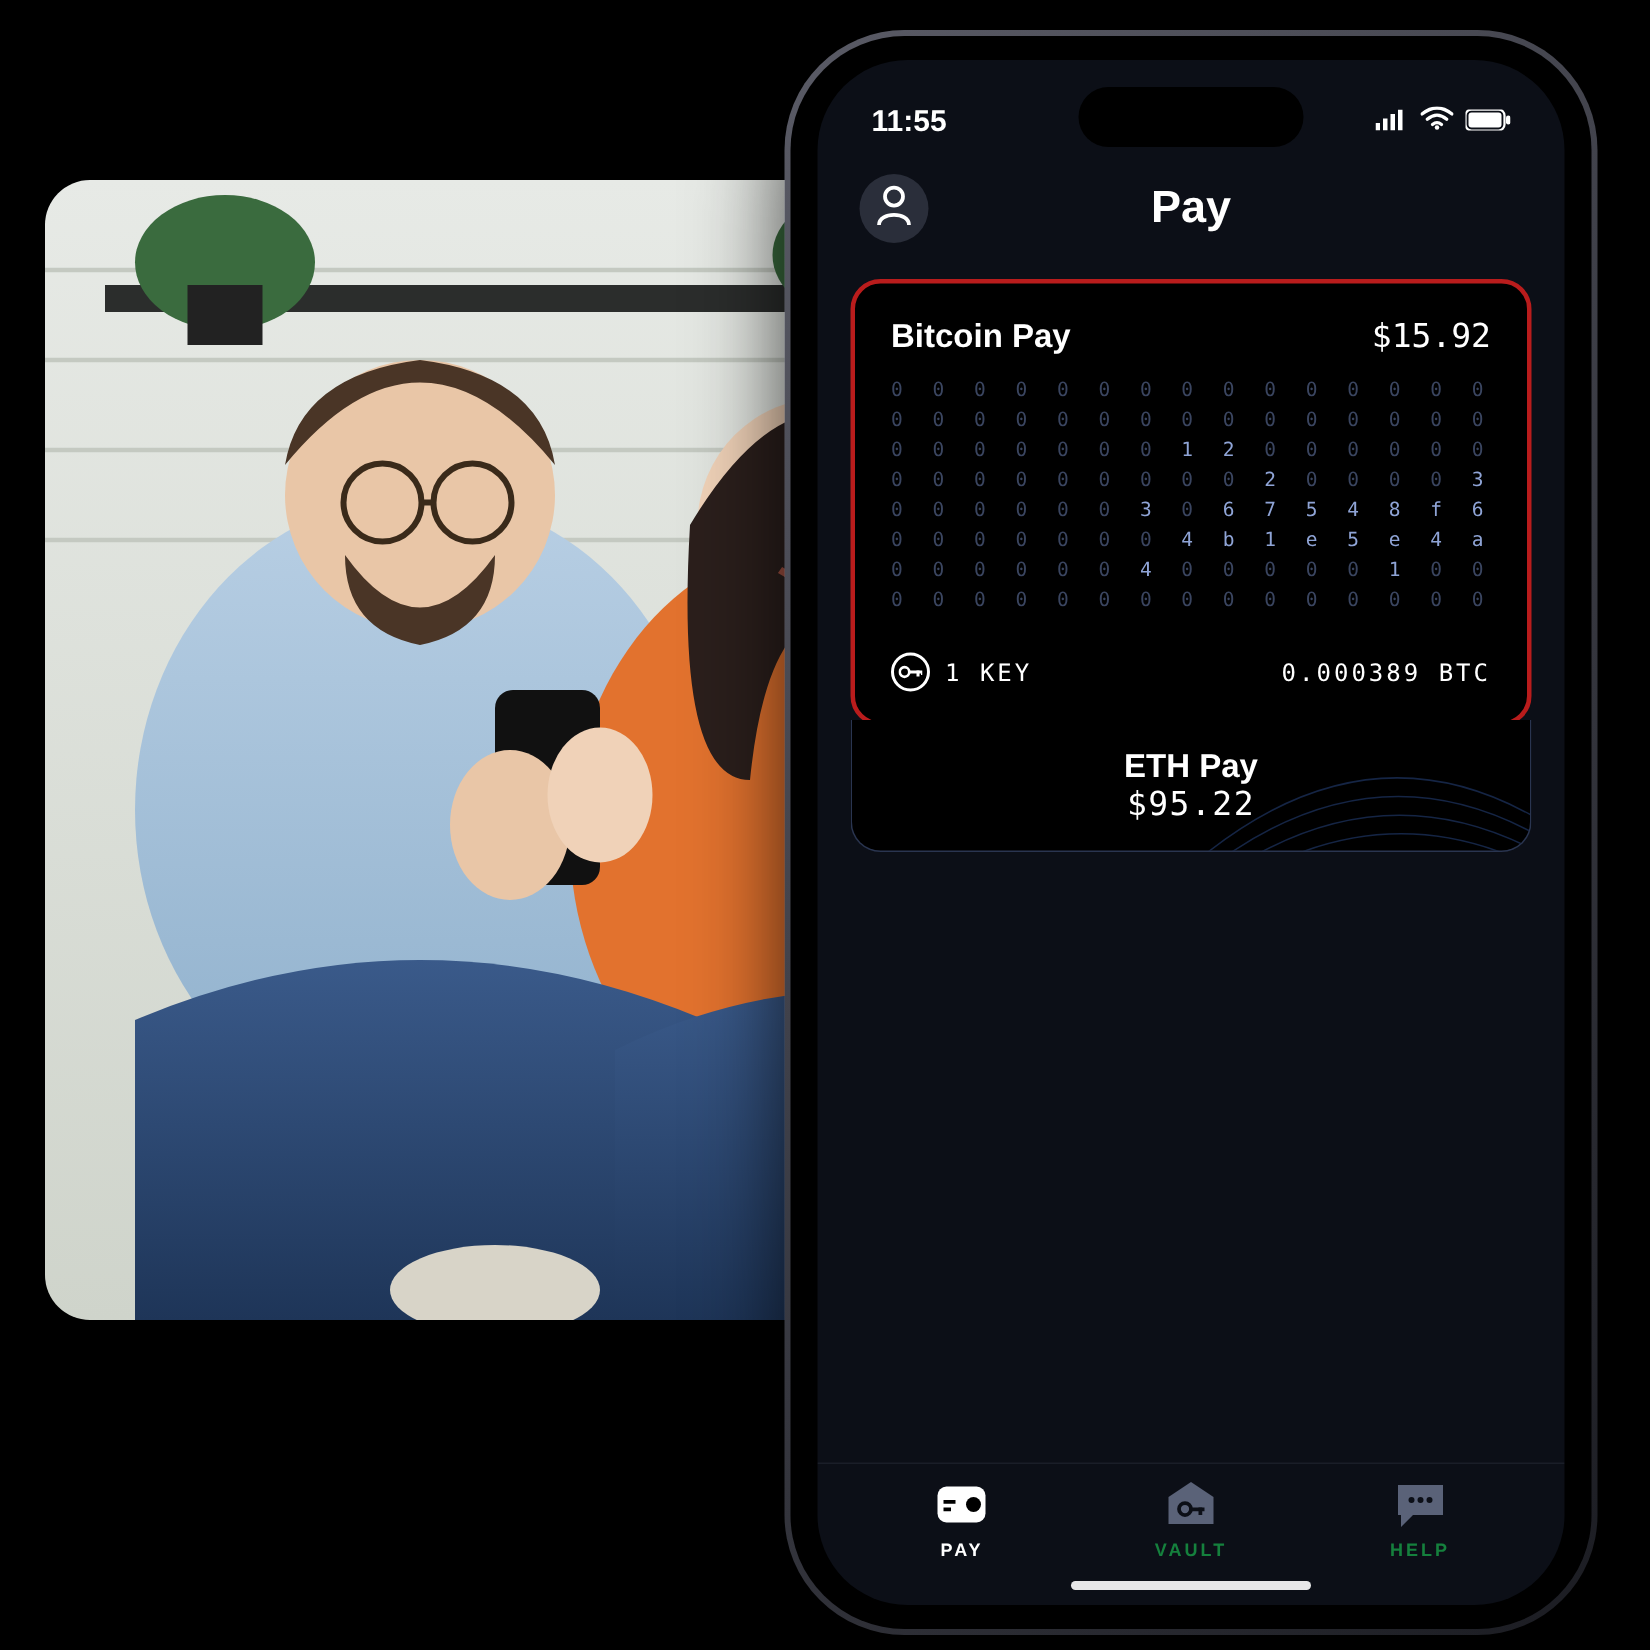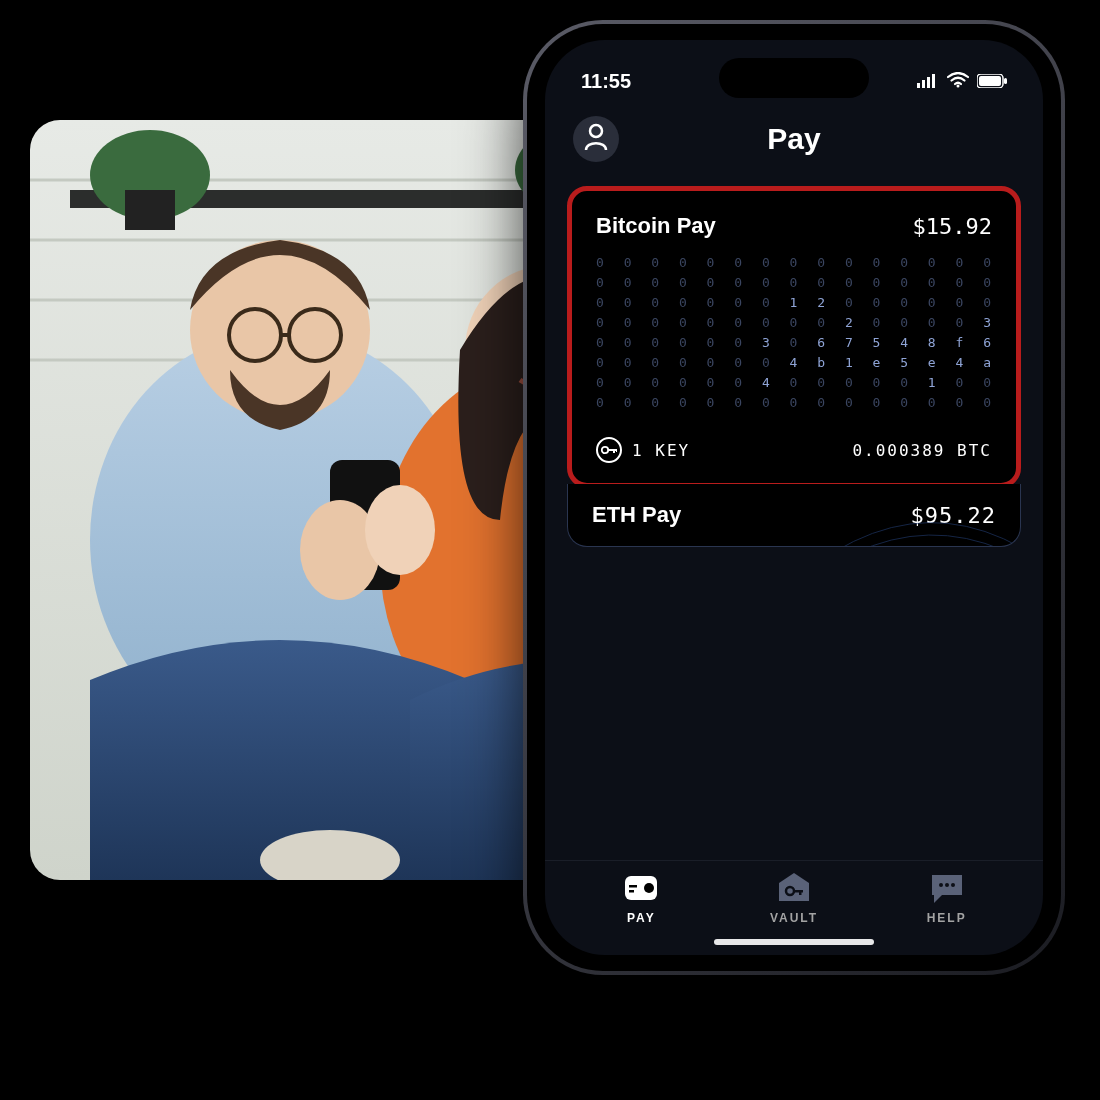--- a/index.html
+++ b/index.html
@@ -22,21 +22,21 @@
     overflow: hidden;
     box-shadow: 0 8px 40px rgba(0,0,0,.6);
   }
   .photo-card svg { width: 100%; height: 100%; display:block; }
 
   .phone {
     position: absolute;
     left: 523px;
     top: 20px;
     width: 542px;
-    height: 955px;
+    height: 1070px;
   }
   .phone-body {
     position: absolute;
     inset: 0;
     border-radius: 80px;
     background: linear-gradient(135deg,#5a5b66,#1b1c22);
     box-shadow: 0 20px 60px rgba(0,0,0,.7);
   }
   .phone-body::before{
     content:"";
@@ -101,21 +101,21 @@
   .content {
     flex:1;
     padding: 18px 22px 0;
     display:flex;
     flex-direction:column;
     gap:0;
   }
 
   .card {
     background:#000;
-    border:5px solid #b91c1c;
+    border:3px solid #b91c1c;
     border-radius:20px;
     padding:22px 24px 20px;
     position:relative;
     overflow:hidden;
   }
   .card-top {
     display:flex;
     justify-content:space-between;
     align-items:center;
     margin-bottom:14px;
@@ -155,20 +155,21 @@
     background:#000;
     border:1px solid #2a3550;
     border-top:none;
     border-radius:0 0 20px 20px;
     padding:18px 24px;
     display:flex;
     justify-content:space-between;
     align-items:center;
     position:relative;
     overflow:hidden;
+    flex-direction:column;
   }
   .card2-title { font-size:22px; font-weight:600; }
   .card2-amount { font-size:22px; font-family:ui-monospace,Menlo,monospace; letter-spacing:1px;text-align:center; }
   .card2 .wave {
     position:absolute; right:-40px; top:-30px; width:300px; height:200px;
     opacity:.5; pointer-events:none;
   }
 
   .tabbar {
     display:flex;
@@ -180,21 +181,21 @@
   .tab {
     display:flex;
     flex-direction:column;
     align-items:center;
     gap:6px;
     width:110px;
   }
   .tab-label {
     font-size:12px;
     letter-spacing:2px;
-    color:#a3a3a3;
+    color:#15803d;
     font-weight:600;
   }
   .tab.active .tab-label { color:#fff; }
   .tab-icon {
     width:44px;height:34px;
     display:flex;align-items:center;justify-content:center;
   }
 
   .home-indicator {
     width:160px;height:6px;border-radius:3px;background:#fff;

